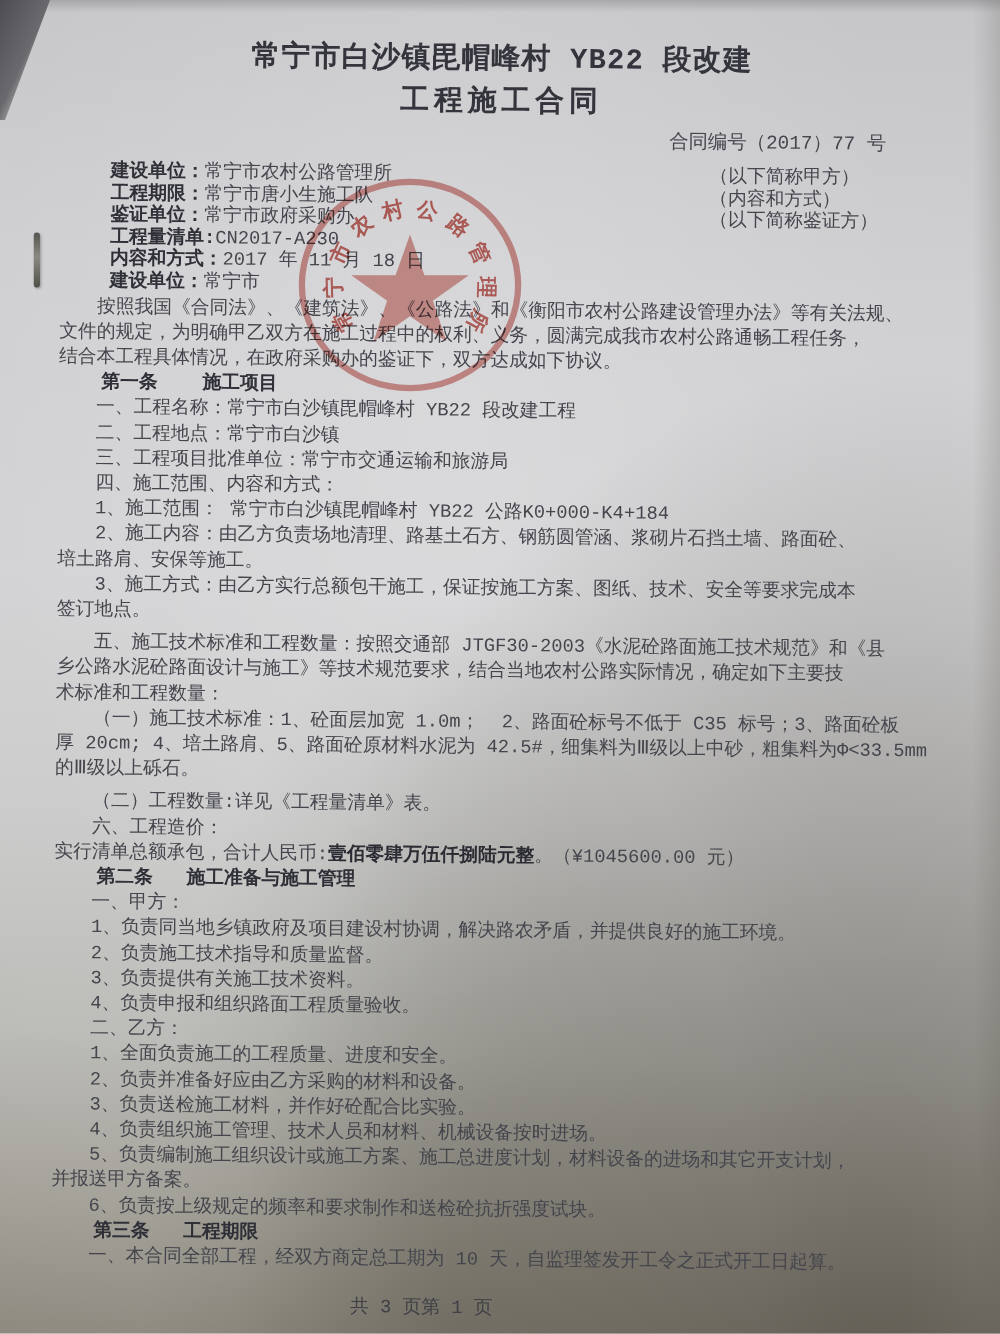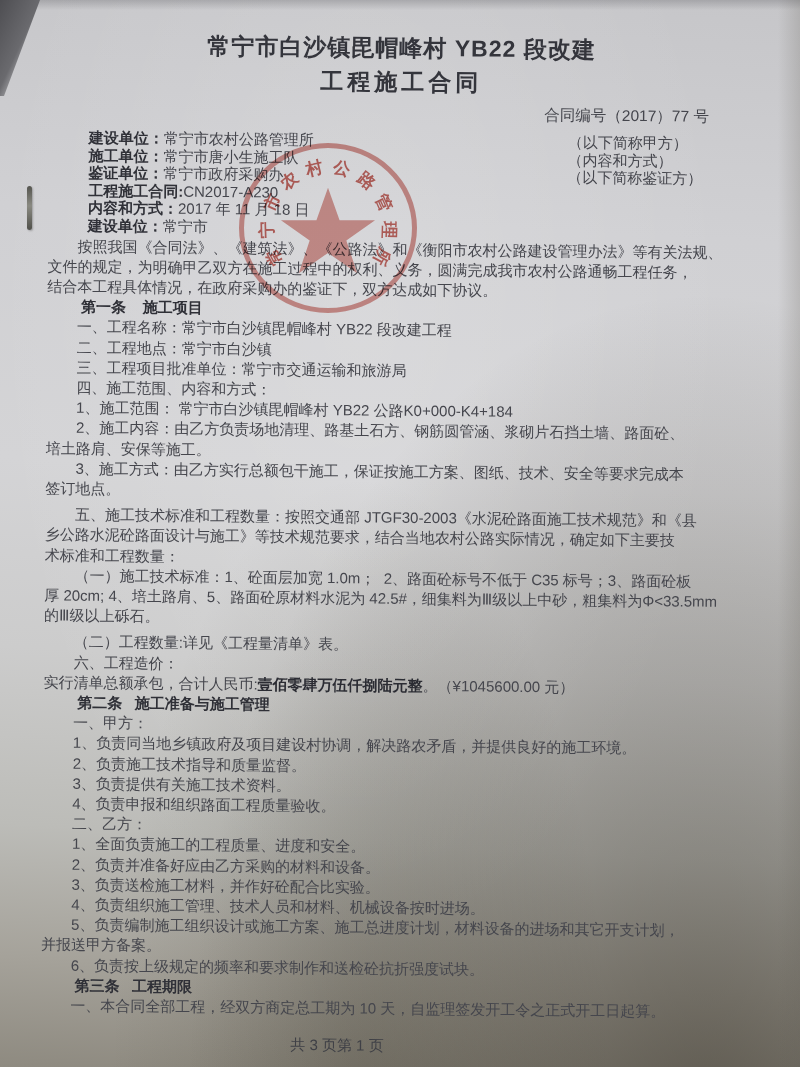--- a/index.html
+++ b/index.html
@@ -5,21 +5,21 @@
   html,body{margin:0;padding:0;}
   .photo{
     position:relative;
     width:800px;height:1067px;
     overflow:hidden;
     background:
       radial-gradient(ellipse at 88% 104%, rgba(55,50,40,.55), rgba(55,50,40,0) 52%),
       radial-gradient(ellipse at 45% 103%, rgba(80,76,62,.30), rgba(80,76,62,0) 40%),
       radial-gradient(ellipse at 45% 30%, rgba(255,255,255,.16), rgba(255,255,255,0) 60%),
       linear-gradient(183deg,#c6c6c9 0%,#d0d0d3 22%,#d4d4d6 45%,#cccccc 62%,#bcbcb8 78%,#a5a29a 90%,#8e8a80 100%);
-    font-family:Liberation Sans, sans-serif;
+    font-family:Liberation Mono, monospace;
     color:#45464d;
   }
   .corner-shadow{
     position:absolute;left:0;top:0;width:46px;height:96px;
     background:linear-gradient(115deg,#4e4e52 0%,#6a6a6e 45%,rgba(120,120,124,0) 70%);
     clip-path:polygon(0 0,40px 0,4px 96px,0 96px);
   }
   .top-edge{
     position:absolute;left:0;top:0;width:100%;height:10px;
     background:linear-gradient(180deg,rgba(90,90,95,.30),rgba(90,90,95,0));
@@ -77,23 +77,23 @@
   <div class="corner-shadow"></div>
   <div class="right-edge"></div>
   <div class="staple"></div>
 
   <div class="content">
     <div class="t1">常宁市白沙镇毘帽峰村 YB22 段改建</div>
     <div class="t2">工程施工合同</div>
     <div class="cno">合同编号（2017）77 号</div>
     <div class="parties">
         <div class="prow"><span class="plabel">建设单位：</span><span>常宁市农村公路管理所</span><span class="palias">（以下简称甲方）</span></div>
-        <div class="prow"><span class="plabel">施工单位：</span><span>常宁市唐小生施工队</span><span class="palias">（内容和方式）</span></div>
+        <div class="prow"><span class="plabel">工程期限：</span><span>常宁市唐小生施工队</span><span class="palias">（内容和方式）</span></div>
         <div class="prow"><span class="plabel">鉴证单位：</span><span>常宁市政府采购办</span><span class="palias">（以下简称鉴证方）</span></div>
-        <div class="prow"><span class="plabel">工程施工合同:</span><span>CN2017-A230</span></div>
+        <div class="prow"><span class="plabel">工程量清单:</span><span>CN2017-A230</span></div>
         <div class="prow"><span class="plabel">内容和方式：</span><span>2017 年 11 月 18 日</span></div>
         <div class="prow"><span class="plabel">建设单位：</span><span>常宁市</span></div>
       </div>
     <div class="body">
         <div class="bl ind"><span class="seg">按照我国《合同法》、《建筑法》、《公路法》和《衡阳市农村公路建设管理办法》等有关法规、</span></div>
         <div class="bl"><span class="seg">文件的规定，为明确甲乙双方在施工过程中的权利、义务，圆满完成我市农村公路通畅工程任务，</span></div>
         <div class="bl"><span class="seg">结合本工程具体情况，在政府采购办的鉴证下，双方达成如下协议。</span></div>
         <div class="bl hd"><span class="seg">第一条    施工项目</span></div>
         <div class="bl ind"><span class="seg">一、工程名称：常宁市白沙镇毘帽峰村 YB22 段改建工程</span></div>
         <div class="bl ind"><span class="seg">二、工程地点：常宁市白沙镇</span></div>

